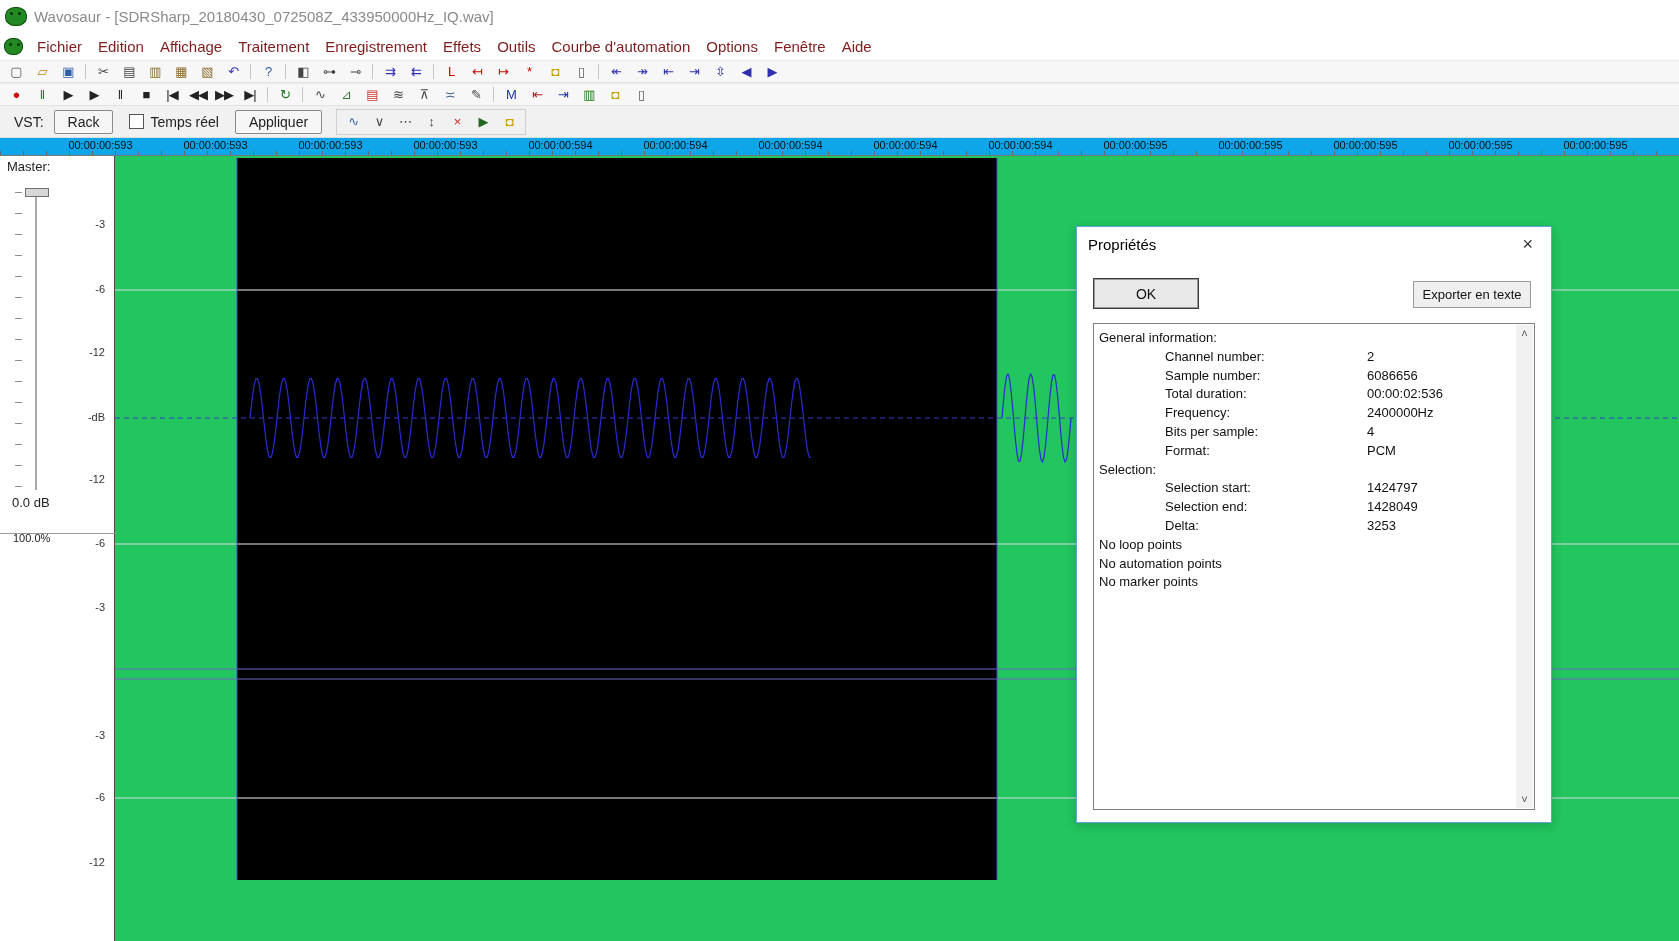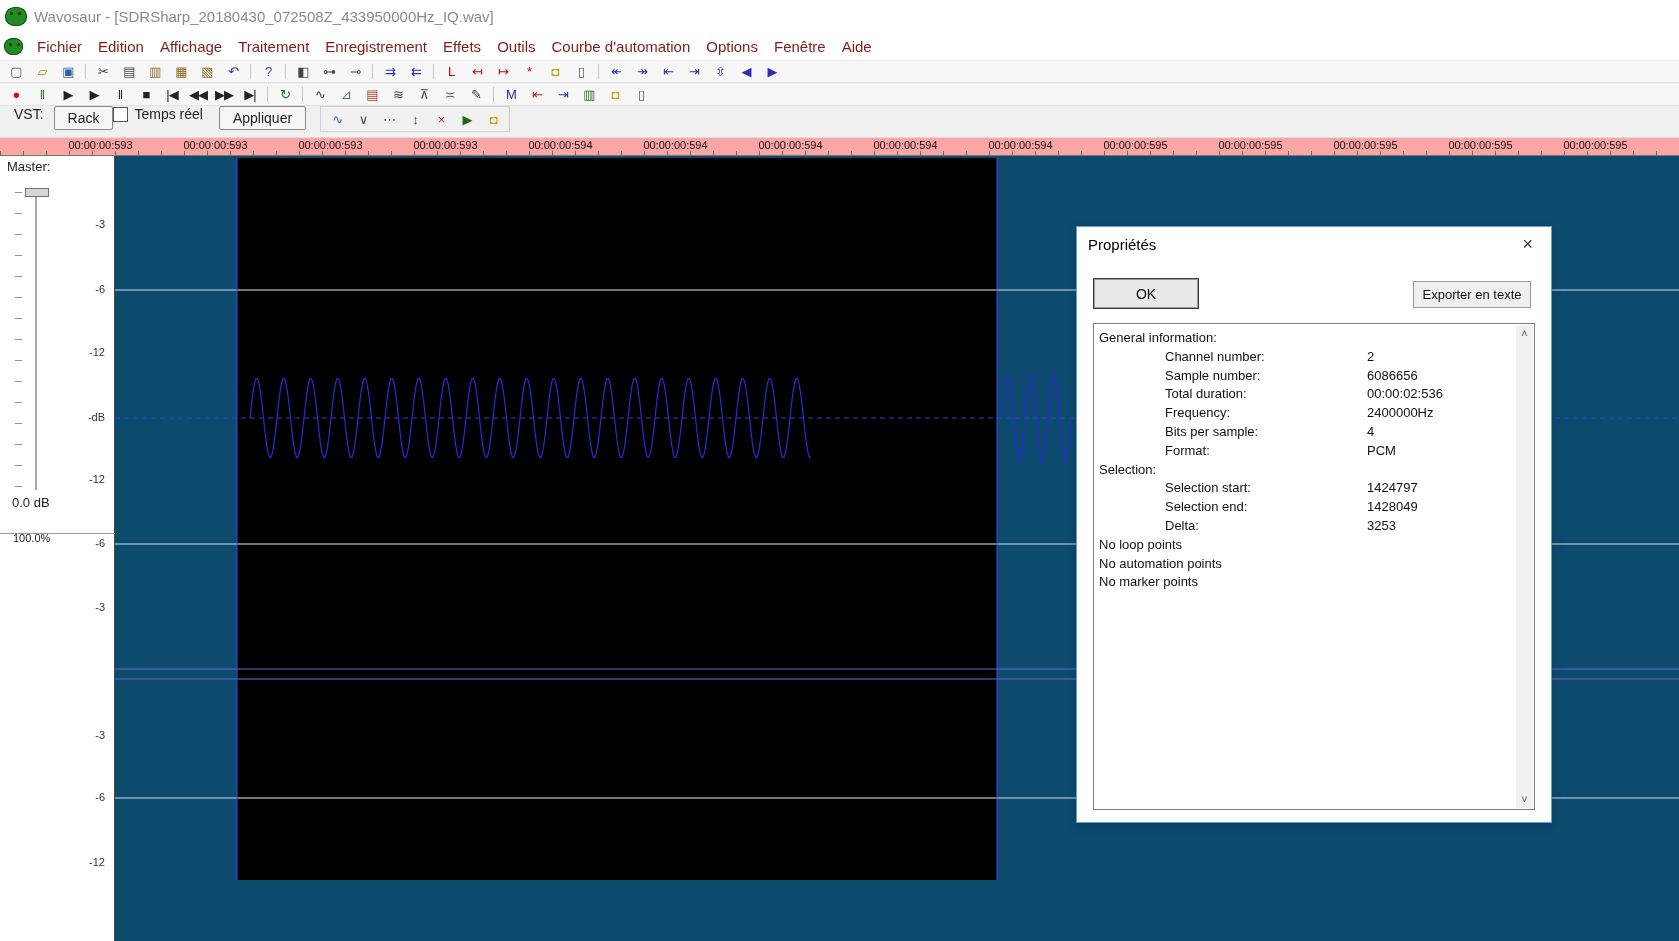--- a/index.html
+++ b/index.html
@@ -15,35 +15,35 @@
   .app-icon {position:relative; width:20px; height:17px; margin:0 7px 0 5px; background:#238a23; border:1px solid #0b4d0b; border-radius:45%; flex:0 0 auto;}
   .app-icon::after {content:""; position:absolute; left:4px; top:4px; width:3px; height:3px; border-radius:50%; background:#06330a; box-shadow:8px 0 0 #06330a;}
   .app-icon.small {width:17px; height:15px; margin:0 6px 0 4px;}
 
   
   .toolbar {height:23px; display:flex; align-items:center; background:#f7f7f7; border-top:1px solid #ececec; border-bottom:1px solid #e2e2e2; padding-left:3px; box-sizing:border-box;}
   .tb-btn {min-width:20px; height:19px; display:inline-flex; align-items:center; justify-content:center; font-size:13px; letter-spacing:-1px; padding:0 2px; border:1px solid transparent; cursor:default; user-select:none;}
   .tb-sep {width:1px; height:15px; background:#c6c6c6; margin:0 4px;}
 
   
-  .vst-row {height:32px; display:flex; align-items:flex-start; background:#f1f1f1; border-bottom:1px solid #dcdcdc; padding-left:14px; box-sizing:border-box;}
+  .vst-row {height:32px; display:flex; align-items:center; background:#f1f1f1; border-bottom:1px solid #dcdcdc; padding-left:14px; box-sizing:border-box;}
   .vst-label {font-size:14px; color:#222; margin-right:10px;}
   .win-btn {background:#f6f6f6; border:1px solid #8a8a8a; border-radius:2px; font-size:14px; padding:3px 13px; color:#222; font-family:inherit; cursor:default;}
-  .realtime {display:flex; align-items:center; gap:6px; font-size:14px; margin-left:0; margin-right:16px;}
+  .realtime {display:flex; align-items:center; gap:6px; font-size:14px; margin-left:16px; margin-right:16px;}
   .checkbox {width:13px; height:13px; border:1px solid #555; background:#fff; display:inline-block;}
   .vst-mini {display:flex; align-items:center; background:#f1f1f1; border:1px solid #cfcfcf; padding:0 3px; height:24px; margin-left:14px;}
 
   
-  .ruler {height:18px; position:relative; background:#fca5a5; border-bottom:1px solid #777; box-sizing:border-box; overflow:hidden;}
+  .ruler {height:18px; position:relative; background:#0ea5e9; border-bottom:1px solid #777; box-sizing:border-box; overflow:hidden;}
   .ruler-labels {display:flex; padding-left:43px; font-size:11px; color:#111; line-height:14px;}
   .ruler-label {flex:0 0 115px; text-align:center; white-space:nowrap;}
   .ruler::after {content:""; position:absolute; left:0; right:0; bottom:0; height:4px; background:repeating-linear-gradient(90deg,#666 0 1px,transparent 1px 23px);}
 
   
-  .main {position:relative; height:785px; background:#0c4a6e; overflow:hidden;padding-left:29px;}
+  .main {position:relative; height:785px; background:#22c55e; overflow:hidden;padding-left:29px;}
   .wave-area {position:absolute; left:115px; top:0; width:1564px; height:724px;}
 
   .left-col {position:absolute; left:0; top:0; width:115px; height:785px; background:#fff; border-right:1px solid #4a4a4a; box-sizing:border-box; z-index:2;}
   .master-label {font-size:13px; color:#222; padding:3px 0 0 7px;}
   .slider-ticks {position:absolute; left:15px; top:36px; width:7px; height:301px; background:repeating-linear-gradient(180deg,#909090 0 1px,transparent 1px 21px);}
   .slider-track {position:absolute; left:35px; top:38px; height:296px; width:2px; background:#a8a8a8;}
   .slider-handle {position:absolute; left:25px; top:32px; width:22px; height:7px; background:#d6d6d6; border:1px solid #707070;}
   .gain-db {position:absolute; left:12px; top:339px; font-size:13px;}
   .gain-pct {position:absolute; left:13px; top:376px; font-size:11px;}
   .panel-divider {position:absolute; left:0; top:377px; width:115px; height:1px; background:#9a9a9a;}

